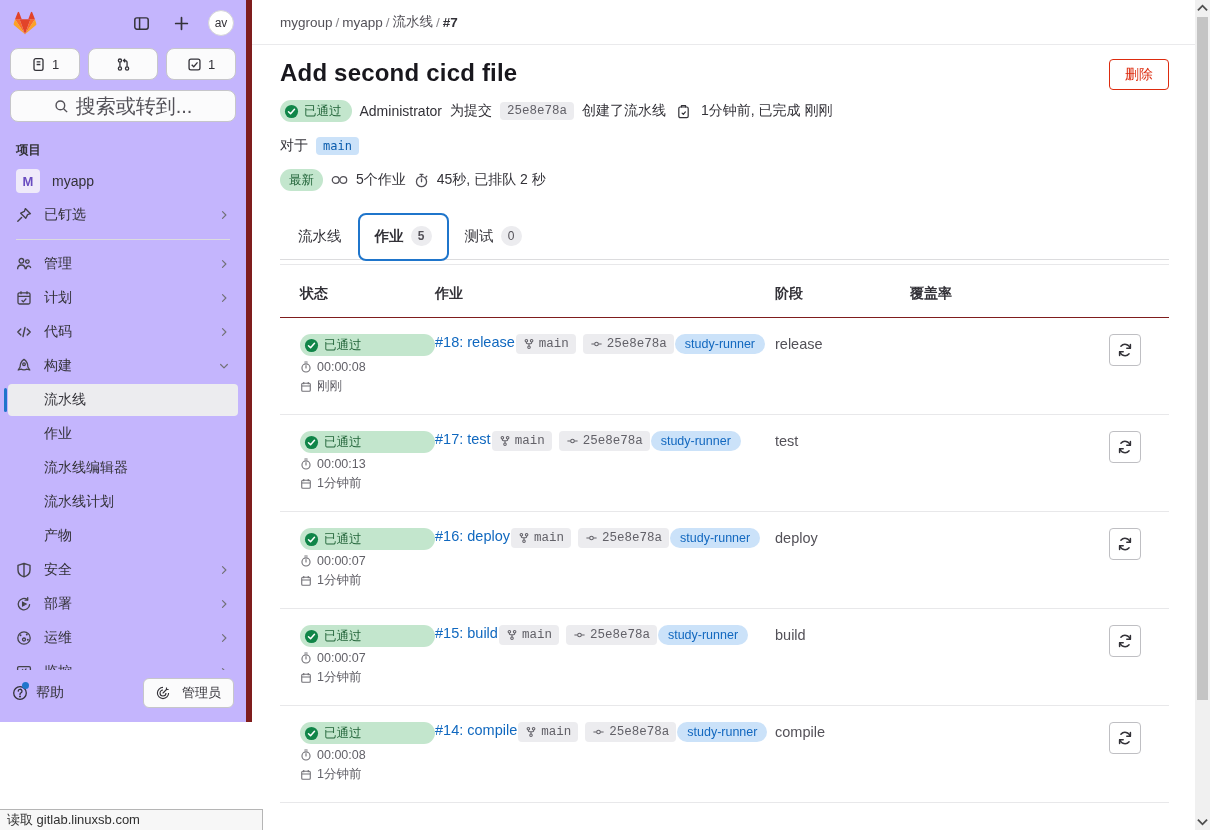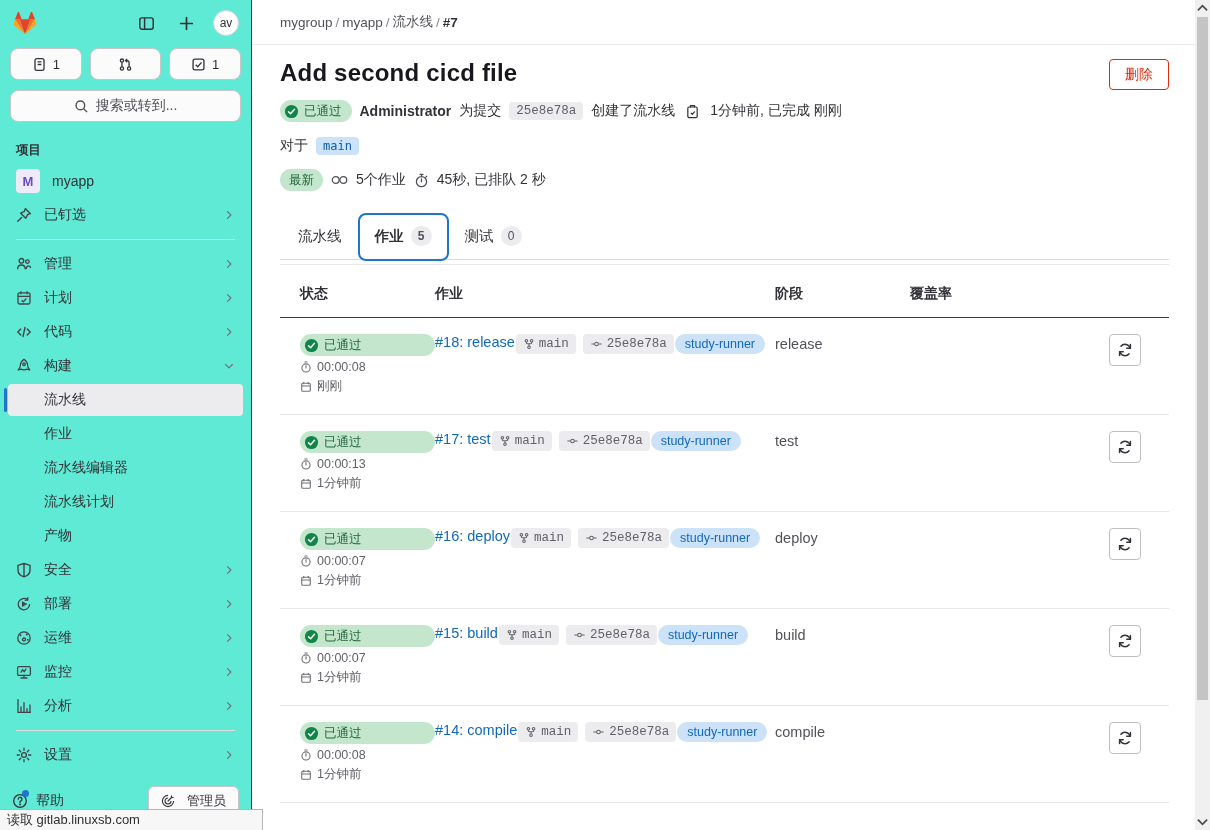--- a/index.html
+++ b/index.html
@@ -5,38 +5,38 @@
   * { margin:0; padding:0; box-sizing:border-box; }
   html,body { width:1210px; height:830px; overflow:hidden; }
   body {
     font-family:"Liberation Sans","DejaVu Sans",sans-serif;
     font-size:14px; color:#333238; background:#fff; position:relative;
   }
   .app { display:flex; width:1195px; height:830px; }
 
   
   .sidebar {
-    width:252px; min-width:252px; background:#5eead4; height:830px;
-    border-right:1px solid #7f1d1d; display:flex; flex-direction:column; position:relative;
+    width:252px; min-width:252px; background:#c4b5fd; height:722px;
+    border-right:6px solid #7f1d1d; display:flex; flex-direction:column; position:relative;
   }
   .sb-top { display:flex; align-items:center; padding:10px 12px 4px 12px; gap:14px; }
   .sb-top .spacer { flex:1; }
   .icon-btn { display:flex; align-items:center; justify-content:center; width:26px; height:26px; border:none; background:transparent; border-radius:4px; color:#333238; cursor:pointer; }
   .avatar {
     width:26px; height:26px; border-radius:50%; background:#fff; border:1px solid #d4d4d8;
     display:flex; align-items:center; justify-content:center; font-size:12px; color:#333238;
   }
   .sb-counts { display:flex; gap:8px; margin:8px 10px 0 10px; }
   .count-btn {
     flex:1; height:32px; border:1px solid #c6c6ca; border-radius:8px; background:#fbfbfc;
     display:flex; align-items:center; justify-content:center; gap:6px; font-size:13px; color:#333238; cursor:pointer;
   }
   .sb-search {
     margin:10px 10px 0 10px; height:32px; border:1px solid #c6c6ca; border-radius:8px; background:#fbfbfc;
-    display:flex; align-items:center; justify-content:center; gap:7px; color:#535158; font-size:14px; cursor:pointer;
+    display:flex; align-items:center; justify-content:center; gap:7px; color:#535158; font-size:20px; cursor:pointer;
   }
   .sb-section { font-size:12.5px; font-weight:bold; color:#333238; margin:20px 16px 4px 16px; }
   .nav { flex:1; overflow:hidden; padding-bottom:4px; }
   .nav-item {
     display:flex; align-items:center; height:32px; margin:2px 8px; padding:0 8px; border-radius:4px;
     gap:12px; color:#333238; cursor:pointer; position:relative; font-size:14px;
   }
   .nav-item .nicon { width:16px; height:16px; color:#444349; display:flex; }
   .nav-item .nlabel { flex:1; }
   .nav-item .chev { color:#737278; display:flex; }
@@ -75,21 +75,21 @@
   .page-title { font-size:24px; font-weight:bold; color:#18171d; letter-spacing:0.2px; }
   .delete-btn {
     margin-left:auto; height:31px; padding:0 15px; background:#fff; border:1px solid #dd2b0e;
     color:#dd2b0e; border-radius:4px; font-size:14px; cursor:pointer;
   }
   .status-line { display:flex; align-items:center; gap:8px; margin-top:10px; flex-wrap:wrap; }
   .pill-pass {
     display:inline-flex; align-items:center; gap:5px; background:#c3e6cd; color:#24663b;
     border-radius:12px; padding:2px 10px 2px 4px; font-size:12.5px; height:22px;
   }
-  .bold { font-weight:bold; }
+  .bold { font-weight:normal; }
   .chip-gray {
     display:inline-flex; align-items:center; gap:4px; background:#ececef; color:#626168;
     border-radius:4px; padding:2px 7px; font-family:Liberation Mono, monospace; font-size:12.5px;
   }
   .copy-btn { border:none; background:transparent; color:#333238; display:flex; cursor:pointer; padding:2px; }
   .for-line { display:flex; align-items:center; gap:8px; margin-top:15px; }
   .chip-blue {
     display:inline-flex; align-items:center; background:#cbe2f9; color:#0b5cad; border-radius:4px;
     padding:2px 7px; font-family:"DejaVu Sans Mono","Liberation Mono",monospace; font-size:12px;
   }

